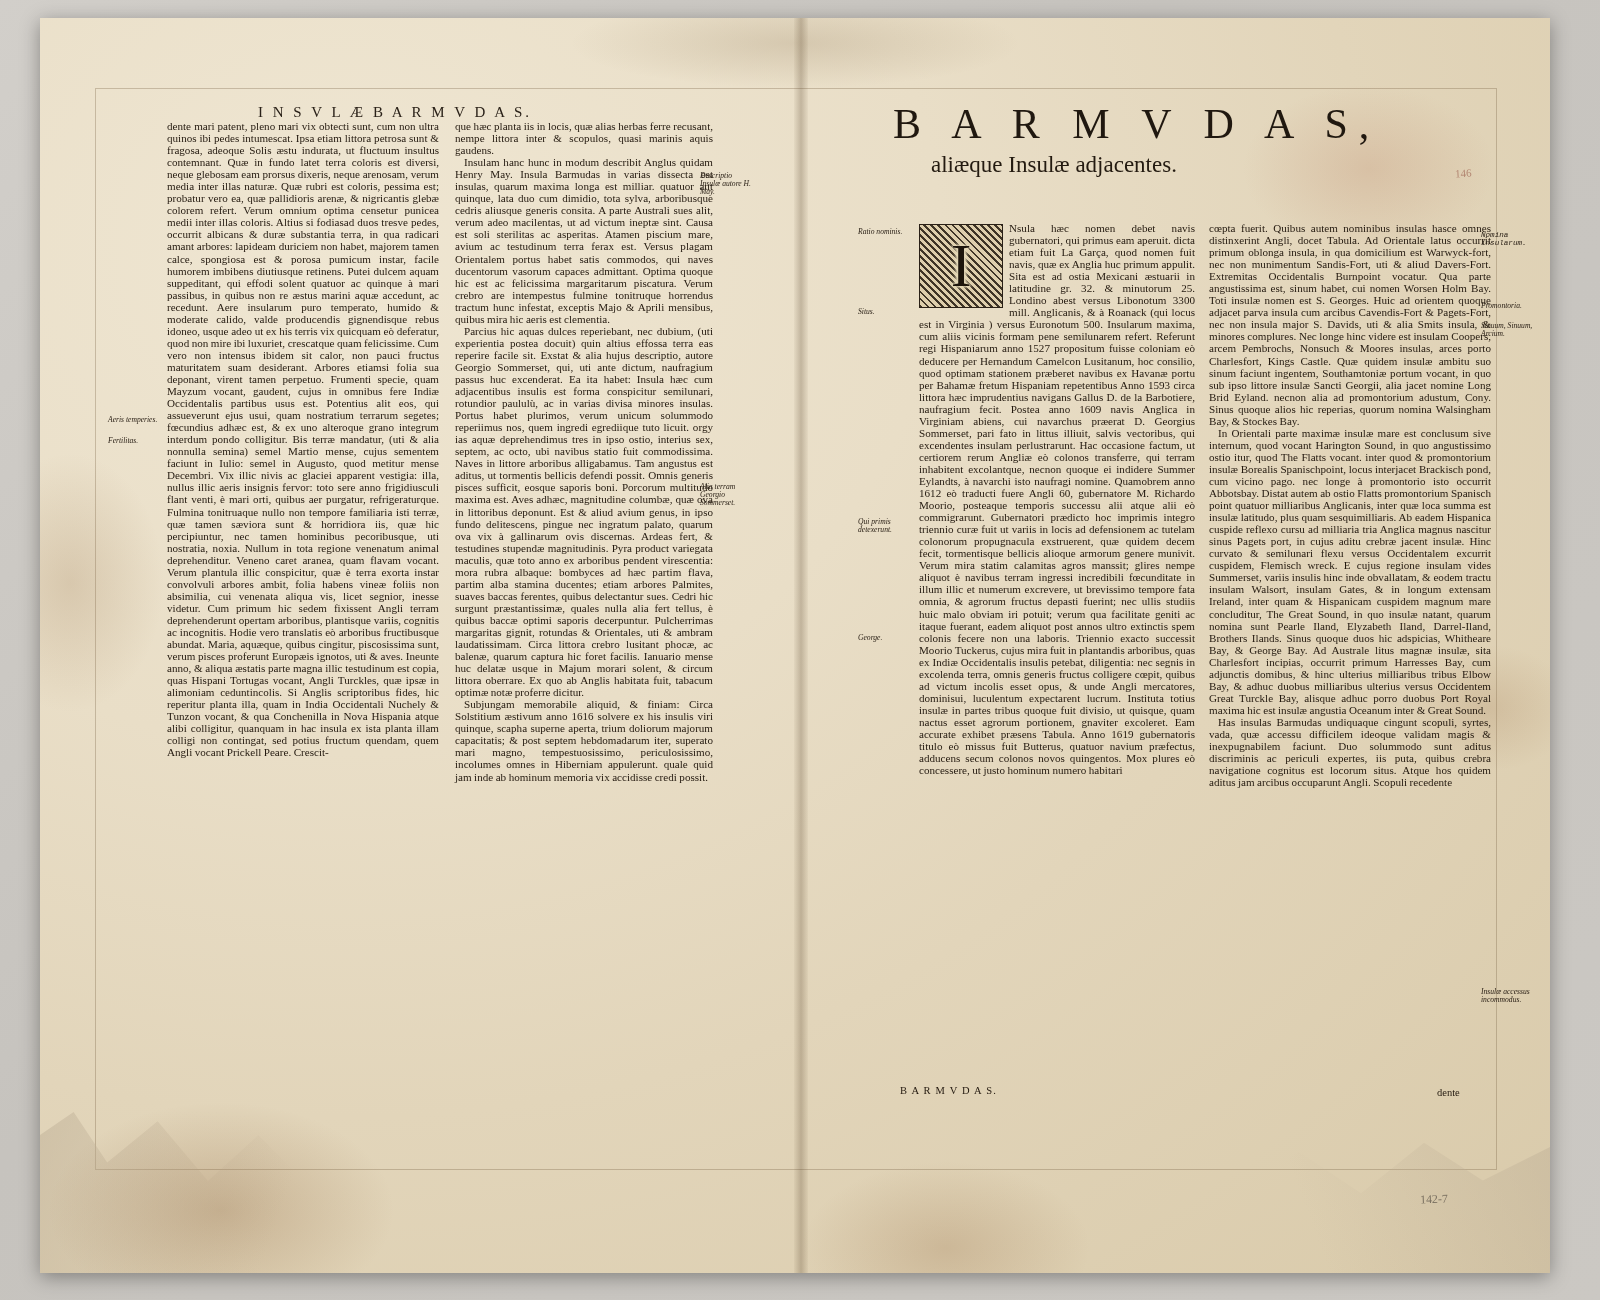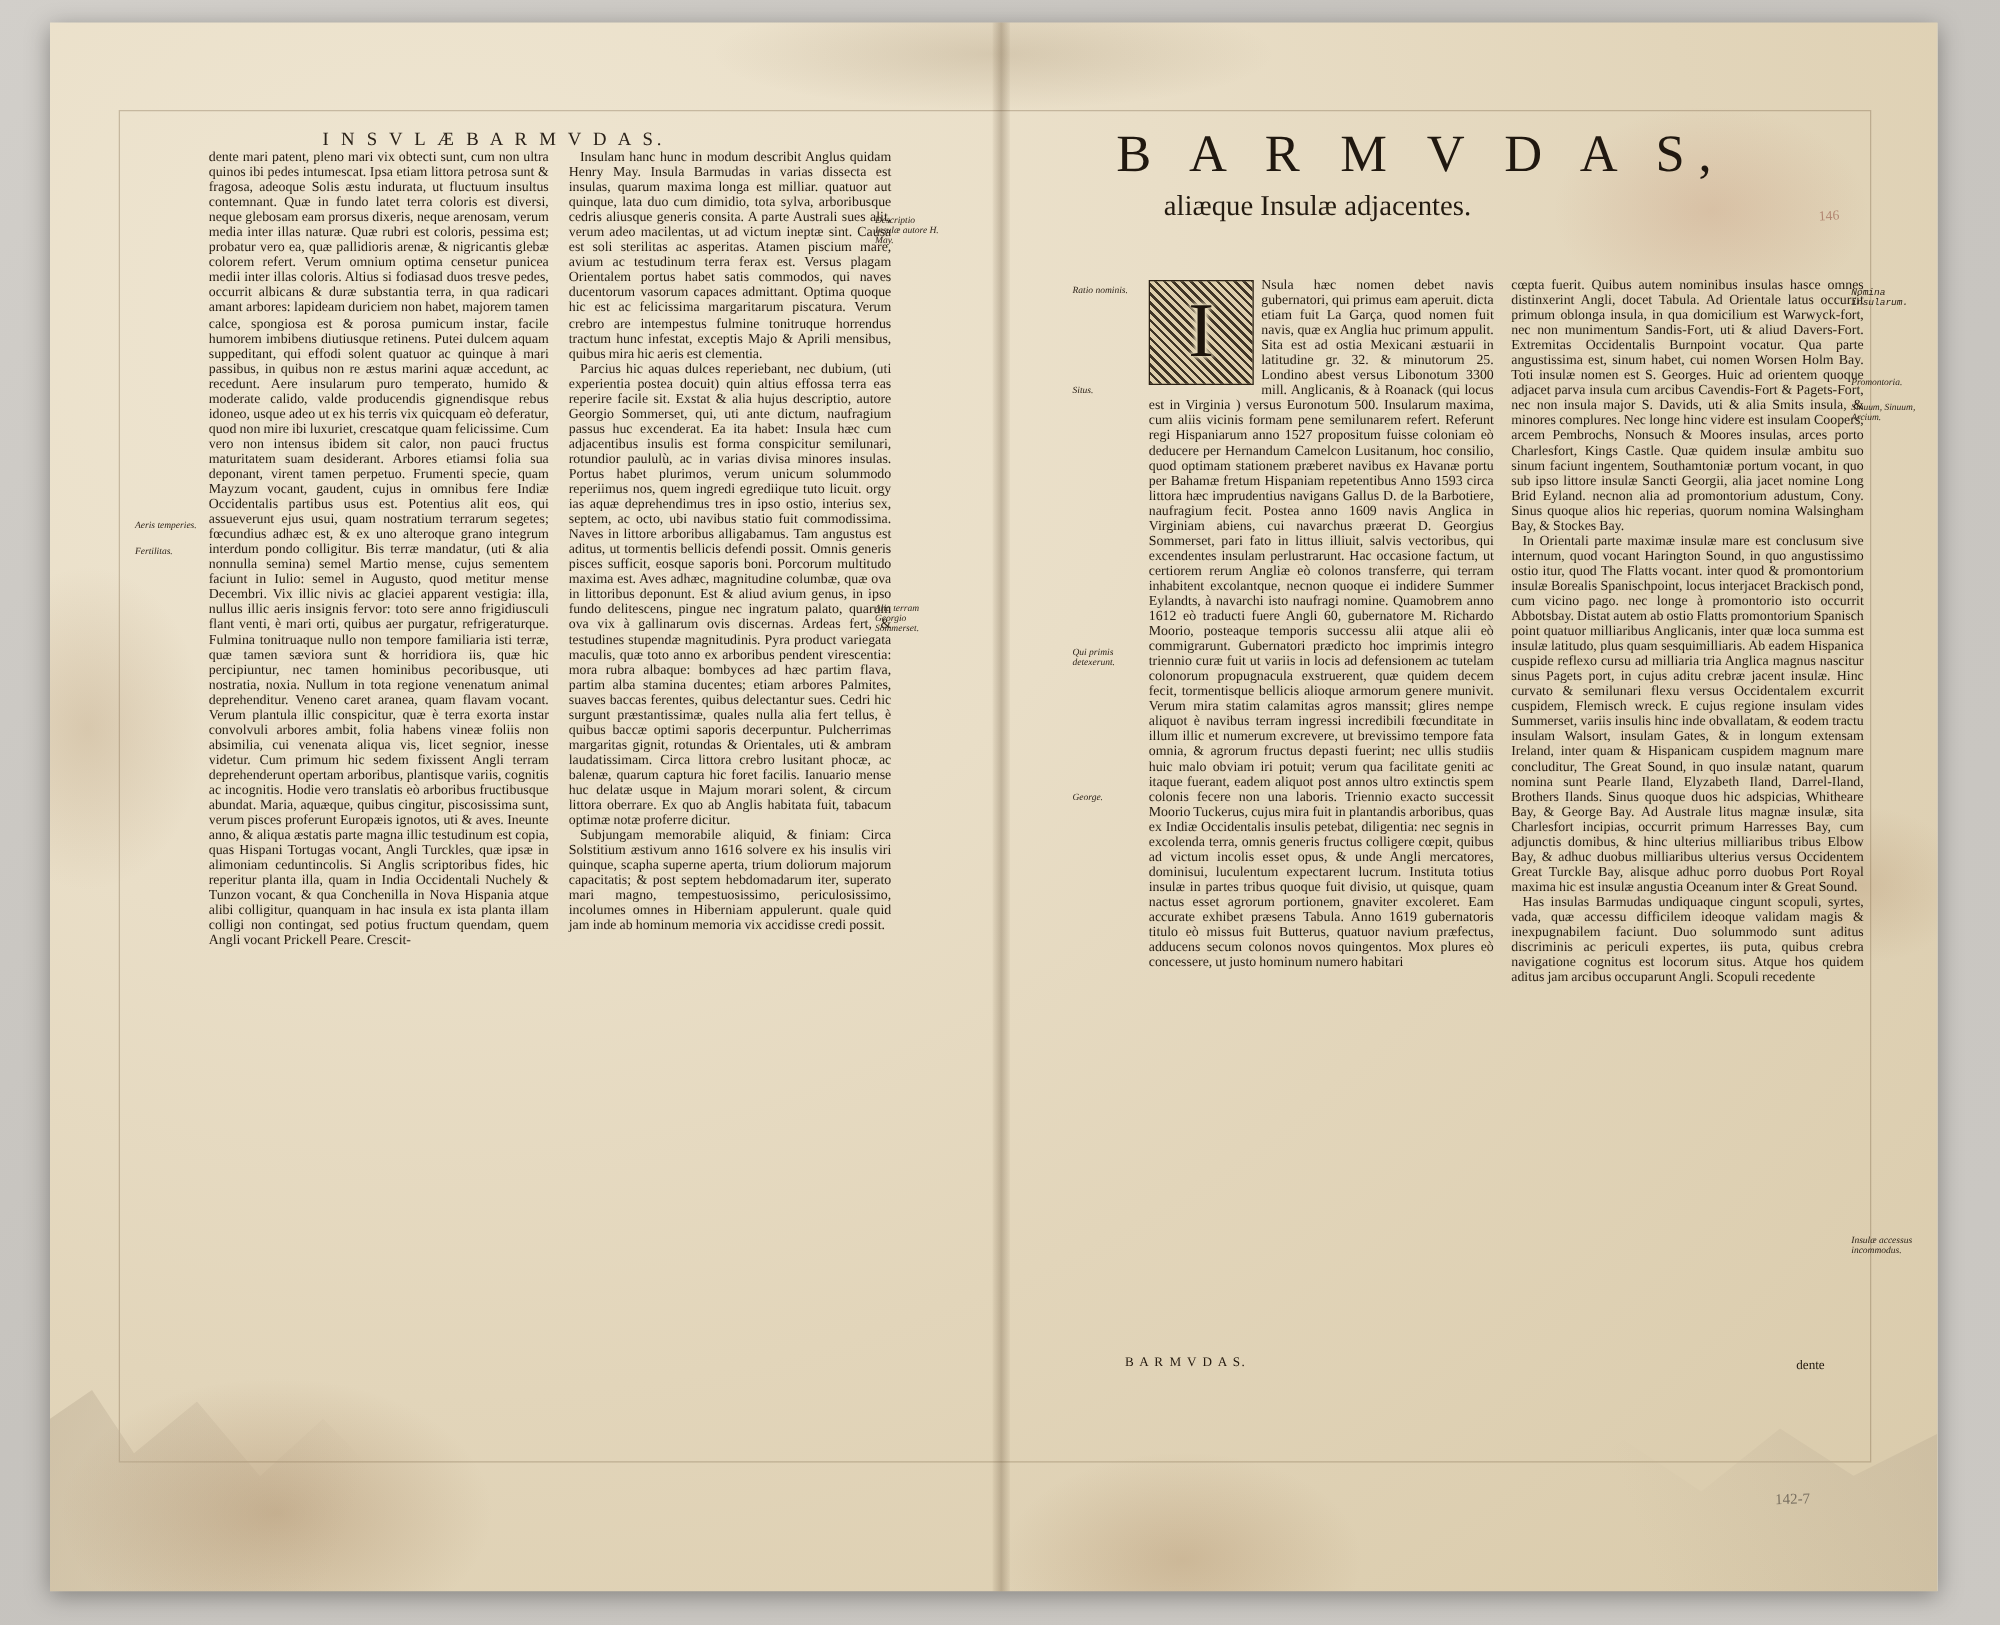--- a/index.html
+++ b/index.html
@@ -190,20 +190,21 @@
     <div class="tear-br"></div>
   </div>
 
   <div class="folio-head" style="left:258px; top:104px;">I N S V L Æ   B A R M V D A S.</div>
 
   <div class="col" style="left:148px; top:120px; width:272px; height:980px;">
     <p class="noind">dente mari patent, pleno mari vix obtecti sunt, cum non ultra quinos ibi pedes intumescat. Ipsa etiam littora petrosa sunt &amp; fragosa, adeoque Solis æstu indurata, ut fluctuum insultus contemnant. Quæ in fundo latet terra coloris est diversi, neque glebosam eam prorsus dixeris, neque arenosam, verum media inter illas naturæ. Quæ rubri est coloris, pessima est; probatur vero ea, quæ pallidioris arenæ, &amp; nigricantis glebæ colorem refert. Verum omnium optima censetur punicea medii inter illas coloris. Altius si fodiasad duos tresve pedes, occurrit albicans &amp; duræ substantia terra, in qua radicari amant arbores: lapideam duriciem non habet, majorem tamen calce, spongiosa est &amp; porosa pumicum instar, facile humorem imbibens diutiusque retinens. Putei dulcem aquam suppeditant, qui effodi solent quatuor ac quinque à mari passibus, in quibus non re æstus marini aquæ accedunt, ac recedunt. Aere insularum puro temperato, humido &amp; moderate calido, valde producendis gignendisque rebus idoneo, usque adeo ut ex his terris vix quicquam eò deferatur, quod non mire ibi luxuriet, crescatque quam felicissime. Cum vero non intensus ibidem sit calor, non pauci fructus maturitatem suam desiderant. Arbores etiamsi folia sua deponant, virent tamen perpetuo. Frumenti specie, quam Mayzum vocant, gaudent, cujus in omnibus fere Indiæ Occidentalis partibus usus est. Potentius alit eos, qui assueverunt ejus usui, quam nostratium terrarum segetes; fœcundius adhæc est, &amp; ex uno alteroque grano integrum interdum pondo colligitur. Bis terræ mandatur, (uti &amp; alia nonnulla semina) semel Martio mense, cujus sementem faciunt in Iulio: semel in Augusto, quod metitur mense Decembri. Vix illic nivis ac glaciei apparent vestigia: illa, nullus illic aeris insignis fervor: toto sere anno frigidiusculi flant venti, è mari orti, quibus aer purgatur, refrigeraturque. Fulmina tonitruaque nullo non tempore familiaria isti terræ, quæ tamen sæviora sunt &amp; horridiora iis, quæ hic percipiuntur, nec tamen hominibus pecoribusque, uti nostratia, noxia. Nullum in tota regione venenatum animal deprehenditur. Veneno caret aranea, quam flavam vocant. Verum plantula illic conspicitur, quæ è terra exorta instar convolvuli arbores ambit, folia habens vineæ foliis non absimilia, cui venenata aliqua vis, licet segnior, inesse videtur. Cum primum hic sedem fixissent Angli terram deprehenderunt opertam arboribus, plantisque variis, cognitis ac incognitis. Hodie vero translatis eò arboribus fructibusque abundat. Maria, aquæque, quibus cingitur, piscosissima sunt, verum pisces proferunt Europæis ignotos, uti &amp; aves. Ineunte anno, &amp; aliqua æstatis parte magna illic testudinum est copia, quas Hispani Tortugas vocant, Angli Turckles, quæ ipsæ in alimoniam ceduntincolis. Si Anglis scriptoribus fides, hic reperitur planta illa, quam in India Occidentali Nuchely &amp; Tunzon vocant, &amp; qua Conchenilla in Nova Hispania atque alibi colligitur, quanquam in hac insula ex ista planta illam colligi non contingat, sed potius fructum quendam, quem Angli vocant Prickell Peare. Crescit-</p>
   </div>
 
   <div class="col" style="left:436px; top:120px; width:258px; height:980px;">
+    <p class="noind">que hæc planta iis in locis, quæ alias herbas ferre recusant, nempe littora inter &amp; scopulos, quasi marinis aquis gaudens.</p>
     <p>Insulam hanc hunc in modum describit Anglus quidam Henry May. Insula Barmudas in varias dissecta est insulas, quarum maxima longa est milliar. quatuor aut quinque, lata duo cum dimidio, tota sylva, arboribusque cedris aliusque generis consita. A parte Australi sues alit, verum adeo macilentas, ut ad victum ineptæ sint. Causa est soli sterilitas ac asperitas. Atamen piscium mare, avium ac testudinum terra ferax est. Versus plagam Orientalem portus habet satis commodos, qui naves ducentorum vasorum capaces admittant. Optima quoque hic est ac felicissima margaritarum piscatura. Verum crebro are intempestus fulmine tonitruque horrendus tractum hunc infestat, exceptis Majo &amp; Aprili mensibus, quibus mira hic aeris est clementia.</p>
     <p>Parcius hic aquas dulces reperiebant, nec dubium, (uti experientia postea docuit) quin altius effossa terra eas reperire facile sit. Exstat &amp; alia hujus descriptio, autore Georgio Sommerset, qui, uti ante dictum, naufragium passus huc excenderat. Ea ita habet: Insula hæc cum adjacentibus insulis est forma conspicitur semilunari, rotundior paululù, ac in varias divisa minores insulas. Portus habet plurimos, verum unicum solummodo reperiimus nos, quem ingredi egrediique tuto licuit. orgy ias aquæ deprehendimus tres in ipso ostio, interius sex, septem, ac octo, ubi navibus statio fuit commodissima. Naves in littore arboribus alligabamus. Tam angustus est aditus, ut tormentis bellicis defendi possit. Omnis generis pisces sufficit, eosque saporis boni. Porcorum multitudo maxima est. Aves adhæc, magnitudine columbæ, quæ ova in littoribus deponunt. Est &amp; aliud avium genus, in ipso fundo delitescens, pingue nec ingratum palato, quarum ova vix à gallinarum ovis discernas. Ardeas fert, &amp; testudines stupendæ magnitudinis. Pyra product variegata maculis, quæ toto anno ex arboribus pendent virescentia: mora rubra albaque: bombyces ad hæc partim flava, partim alba stamina ducentes; etiam arbores Palmites, suaves baccas ferentes, quibus delectantur sues. Cedri hic surgunt præstantissimæ, quales nulla alia fert tellus, è quibus baccæ optimi saporis decerpuntur. Pulcherrimas margaritas gignit, rotundas &amp; Orientales, uti &amp; ambram laudatissimam. Circa littora crebro lusitant phocæ, ac balenæ, quarum captura hic foret facilis. Ianuario mense huc delatæ usque in Majum morari solent, &amp; circum littora oberrare. Ex quo ab Anglis habitata fuit, tabacum optimæ notæ proferre dicitur.</p>
     <p>Subjungam memorabile aliquid, &amp; finiam: Circa Solstitium æstivum anno 1616 solvere ex his insulis viri quinque, scapha superne aperta, trium doliorum majorum capacitatis; &amp; post septem hebdomadarum iter, superato mari magno, tempestuosissimo, periculosissimo, incolumes omnes in Hiberniam appulerunt. quale quid jam inde ab hominum memoria vix accidisse credi possit.</p>
   </div>
 
   <div class="marginal" style="left:108px; top:404px;margin-top:12px;">Aeris temperies.</div>
   <div class="marginal" style="left:108px; top:437px;">Fertilitas.</div>
   <div class="marginal" style="left:700px; top:172px;">Descriptio Insulæ autore H. May.</div>
   <div class="marginal" style="left:700px; top:483px;">Alia terram Georgio Sommerset.</div>
 

